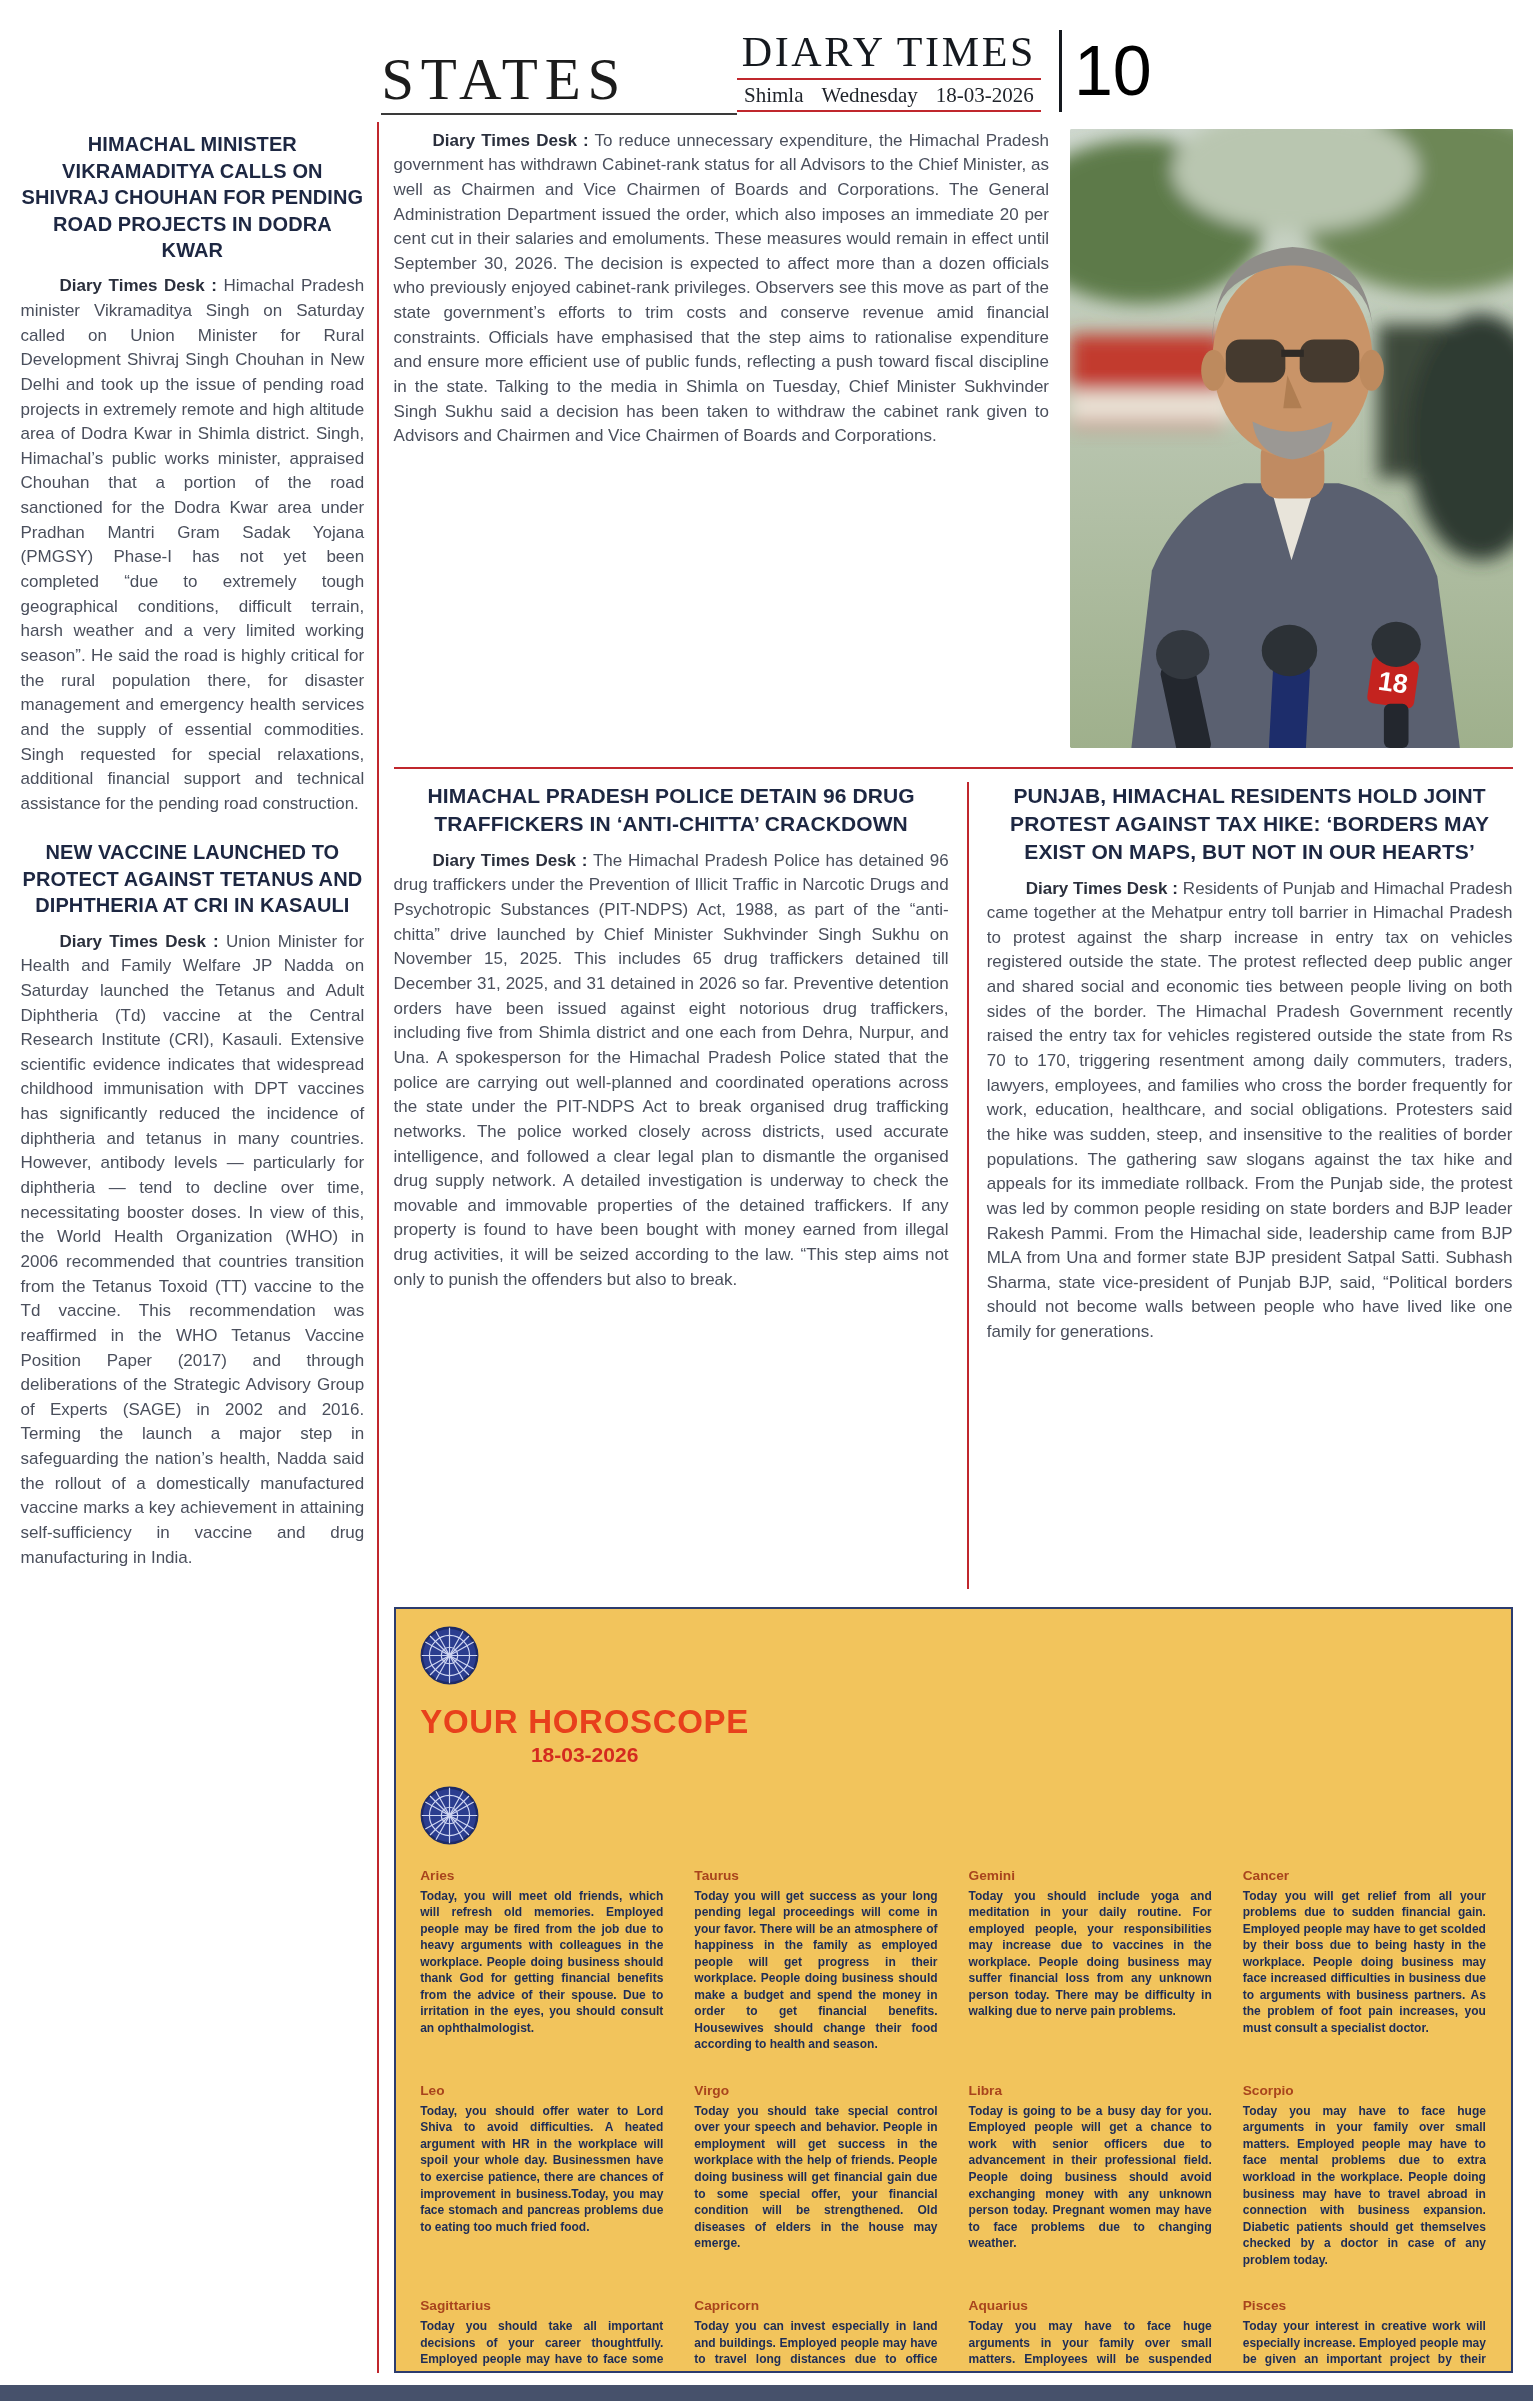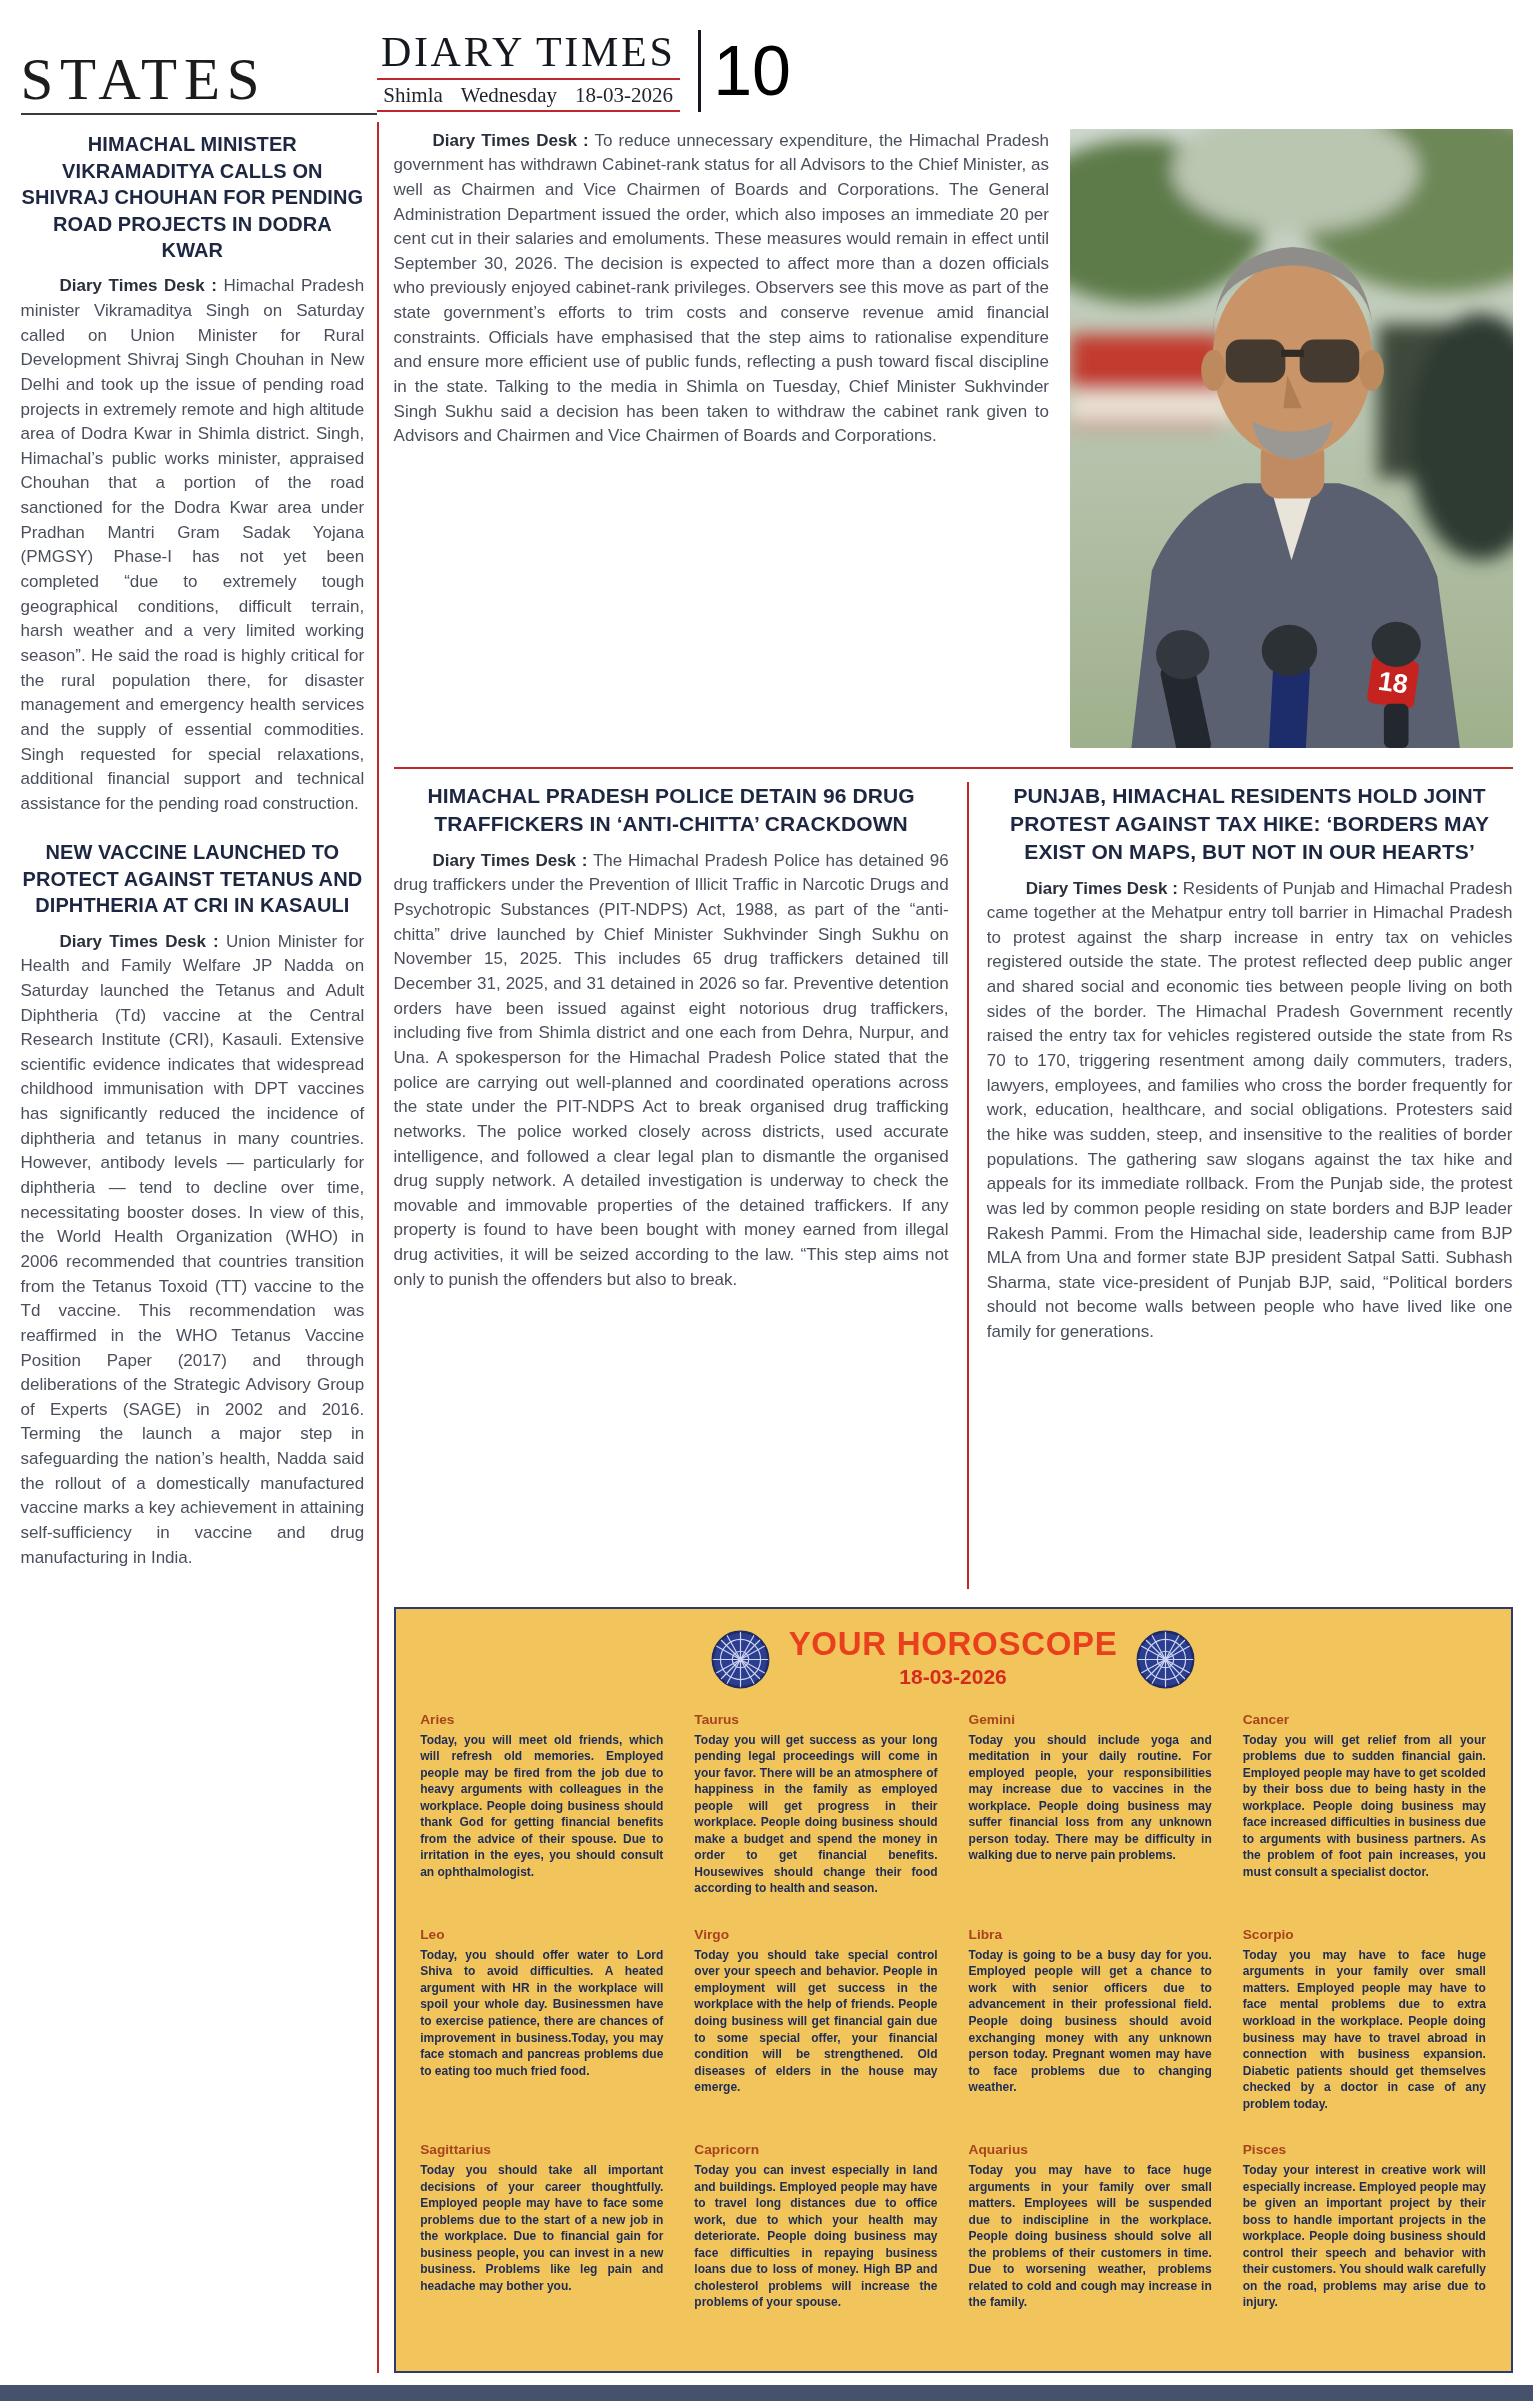--- a/index.html
+++ b/index.html
@@ -3,21 +3,21 @@
 <meta charset="utf-8">
 <style>
   * { margin:0; padding:0; box-sizing:border-box; }
   body { background:#d8d8d8; font-family:"Liberation Sans", sans-serif; }
   .page {
     width:1533px; height:2401px; background:#ffffff; margin:0 auto;
     position:relative; overflow:hidden; padding:15px 20.5px 0 20.5px;
     color:#3f4450;
   }
   
-  .header { display:flex; justify-content:flex-start; align-items:flex-end; height:100px; }
+  .header { display:flex; justify-content:center; align-items:flex-end; height:100px; }
   .header-left { width:356px; border-bottom:2.1px solid #3a3a3a; padding-bottom:4.1px; }
   .section-title {
     font-family:"Liberation Serif", serif; font-size:59px; line-height:1;
     letter-spacing:6.8px; color:#1c1c1c; font-weight:500;
   }
   .header-right { display:flex; align-items:flex-start; gap:18px; padding-bottom:2.7px; }
   .masthead-center { text-align:center; }
   .paper-name {
     font-family:"Liberation Serif", serif; font-size:42px; line-height:1.05;
     letter-spacing:2.7px; color:#15191f; font-weight:500;
@@ -61,21 +61,21 @@
   .mid-row { display:flex; height:807px; overflow:hidden; }
   .police-col { width:573px; padding-right:18px; }
   .protest-col { flex:1; padding-left:18px; }
   .mid-title { font-size:21px; }
 
   
   .horoscope {
     margin-top:18px; border:2.7px solid #2c3c6e; background:#f2c45c;
     padding:16.4px 24.6px 20.5px 24.6px; flex:1; overflow:hidden;
   }
-  .h-head { display:flex; align-items:flex-end; justify-content:center; gap:19px; }
+  .h-head { display:flex; align-items:flex-start; justify-content:center; gap:19px;flex-direction:column; }
   .zodiac-wheel { width:59px; height:59px; }
   .h-titles { text-align:center; }
   .h-title {
     color:#e8401c; font-size:33px; font-weight:800; letter-spacing:0.7px; line-height:1.1;
   }
   .h-date { color:#d42b1f; font-weight:800; font-size:21px; margin-top:2.7px; }
   .h-grid {
     display:grid; grid-template-columns:repeat(4, 1fr);
     column-gap:31px; row-gap:30px; margin-top:23px;
   }

